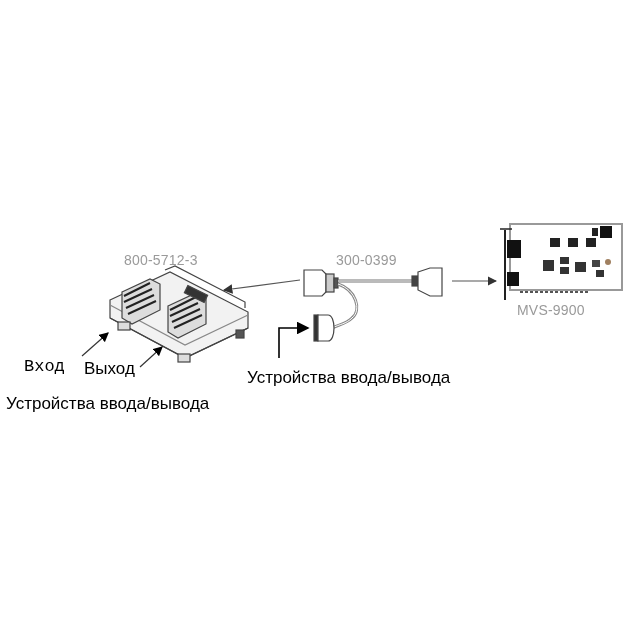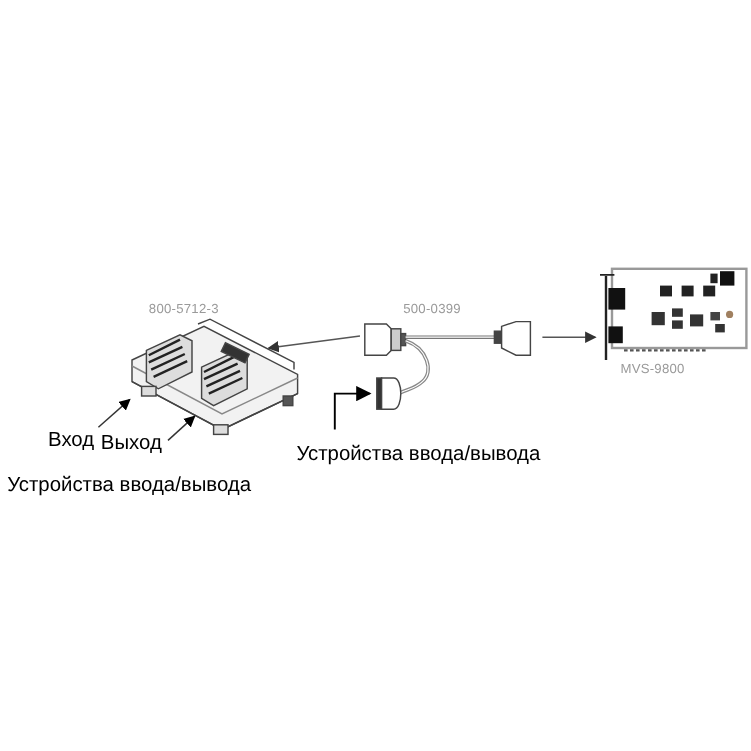--- a/index.html
+++ b/index.html
@@ -1,18 +1,18 @@
 <!DOCTYPE html>
 <html><head>
   <meta charset="utf-8">
   <style>
     html, body { margin: 0; padding: 0; background: #ffffff; }
     body { width: 626px; height: 626px; position: relative; overflow: hidden; font-family: "Liberation Sans", sans-serif; }
     .canvas { position: absolute; left: 0; top: 0; width: 626px; height: 626px; }
-    .part-label { position: absolute; color: #9a9a9a; font-size: 11px; font-family: "Liberation Sans", sans-serif; letter-spacing: 0.2px; }
+    .part-label { position: absolute; color: #9a9a9a; font-size: 14px; font-family: "Liberation Sans", sans-serif; letter-spacing: 0.2px; }
     .ru-label { position: absolute; color: #000000; font-size: 17px; font-family: "Liberation Sans", sans-serif; white-space: nowrap; }
     svg { position: absolute; left: 0; top: 0; }
   </style>
 </head>
 <body>
 
 <div class="canvas">
 
   <svg width="626" height="626" viewBox="0 0 626 626">
     <defs>
@@ -92,21 +92,21 @@
       <rect x="575" y="262" width="11" height="10" fill="#333"></rect>
       <rect x="592" y="260" width="8" height="7" fill="#444"></rect>
       <rect x="596" y="270" width="8" height="7" fill="#333"></rect>
       <circle cx="608" cy="262" r="3" fill="#a08060"></circle>
 
       <line x1="520" y1="292" x2="590" y2="292" stroke="#555" stroke-width="2" stroke-dasharray="3,2"></line>
     </g>
   </svg>
 
   <div class="part-label" style="left:124px; top:252px;">800-5712-3</div>
-  <div class="part-label" style="left:336px; top:252px;">500-0399</div>
-  <div class="part-label" style="left:517px; top:302px;">MVS-9800</div>
+  <div class="part-label" style="left:336px; top:252px;">300-0399</div>
+  <div class="part-label" style="left:517px; top:302px;">MVS-9900</div>
 
-  <div class="ru-label" style="left:40px; top:357px;">Вход</div>
+  <div class="ru-label" style="left:24px; top:357px;font-family:Liberation Mono, monospace;">Вход</div>
   <div class="ru-label" style="left:84px; top:359px;">Выход</div>
   <div class="ru-label" style="left:6px; top:394px;">Устройства ввода/вывода</div>
   <div class="ru-label" style="left:247px; top:368px;">Устройства ввода/вывода</div>
 
 </div>
 
 </body></html>

